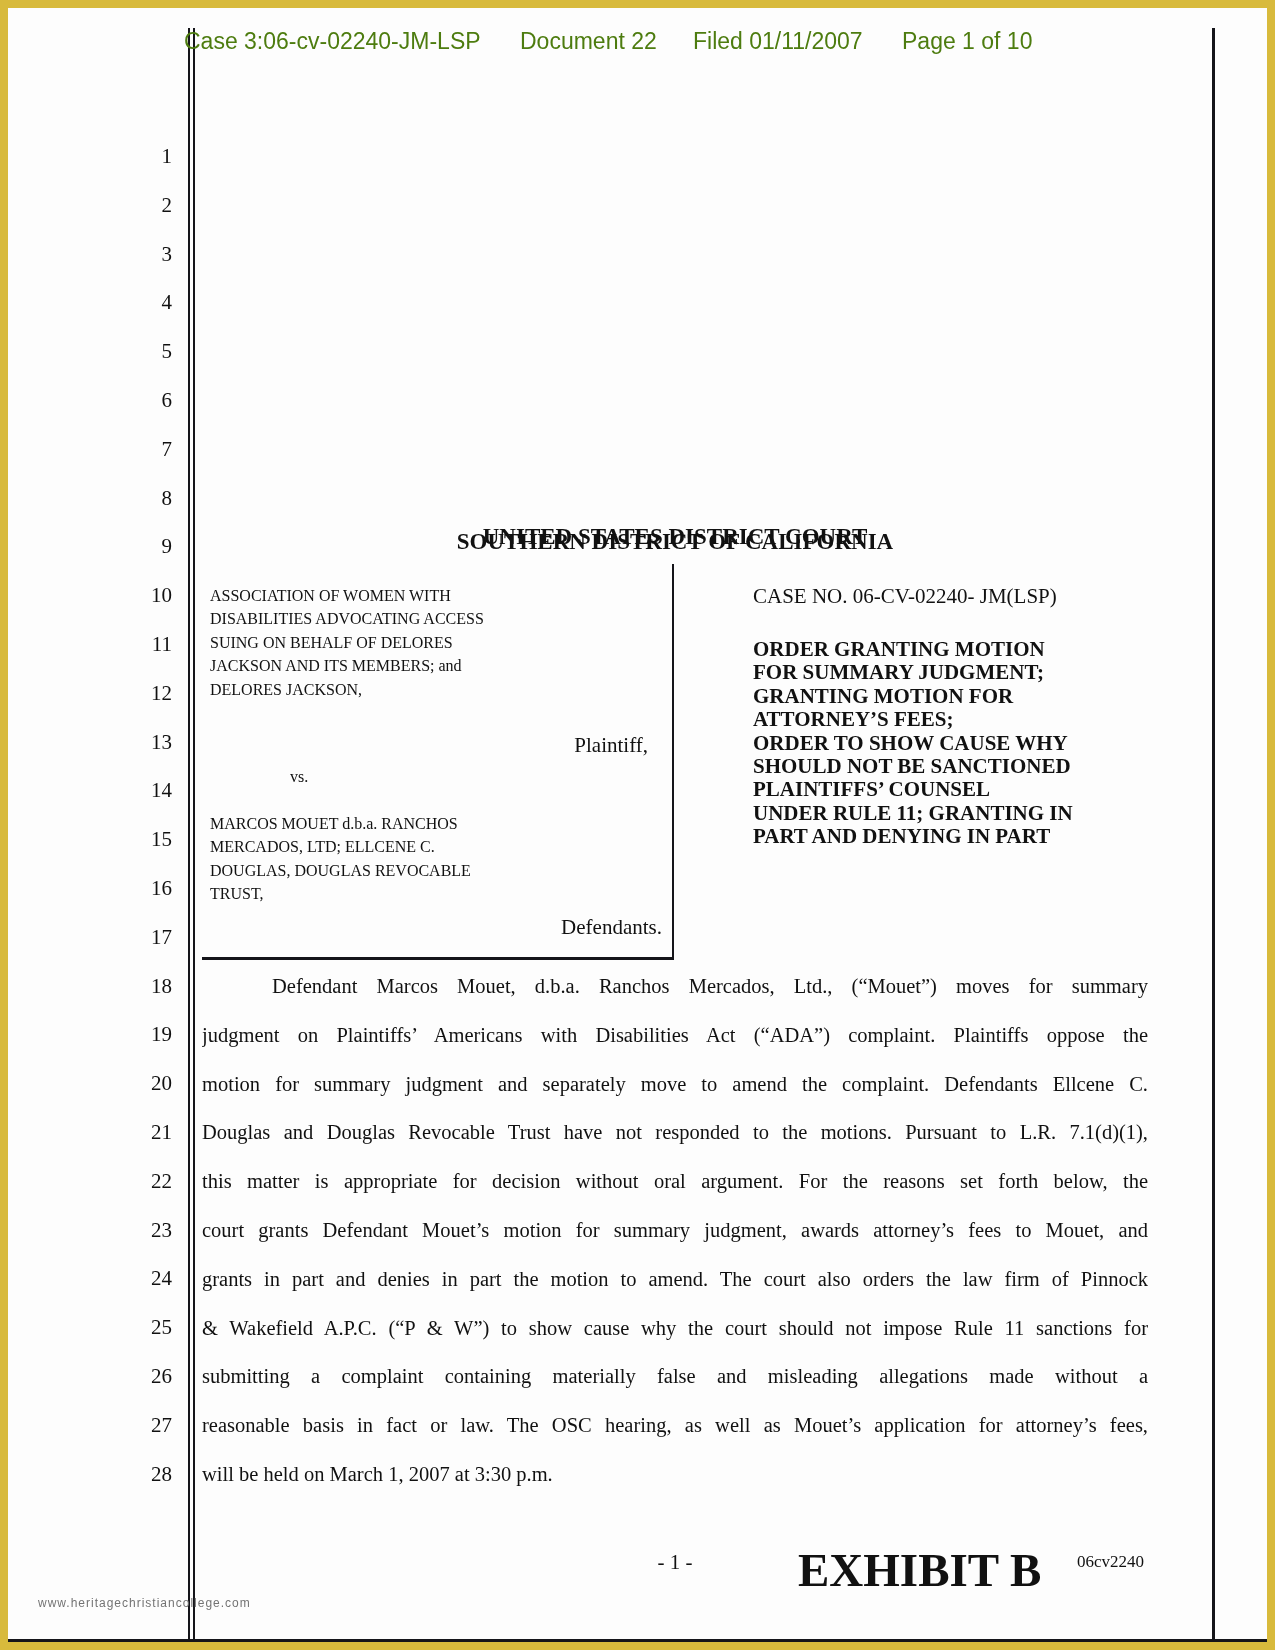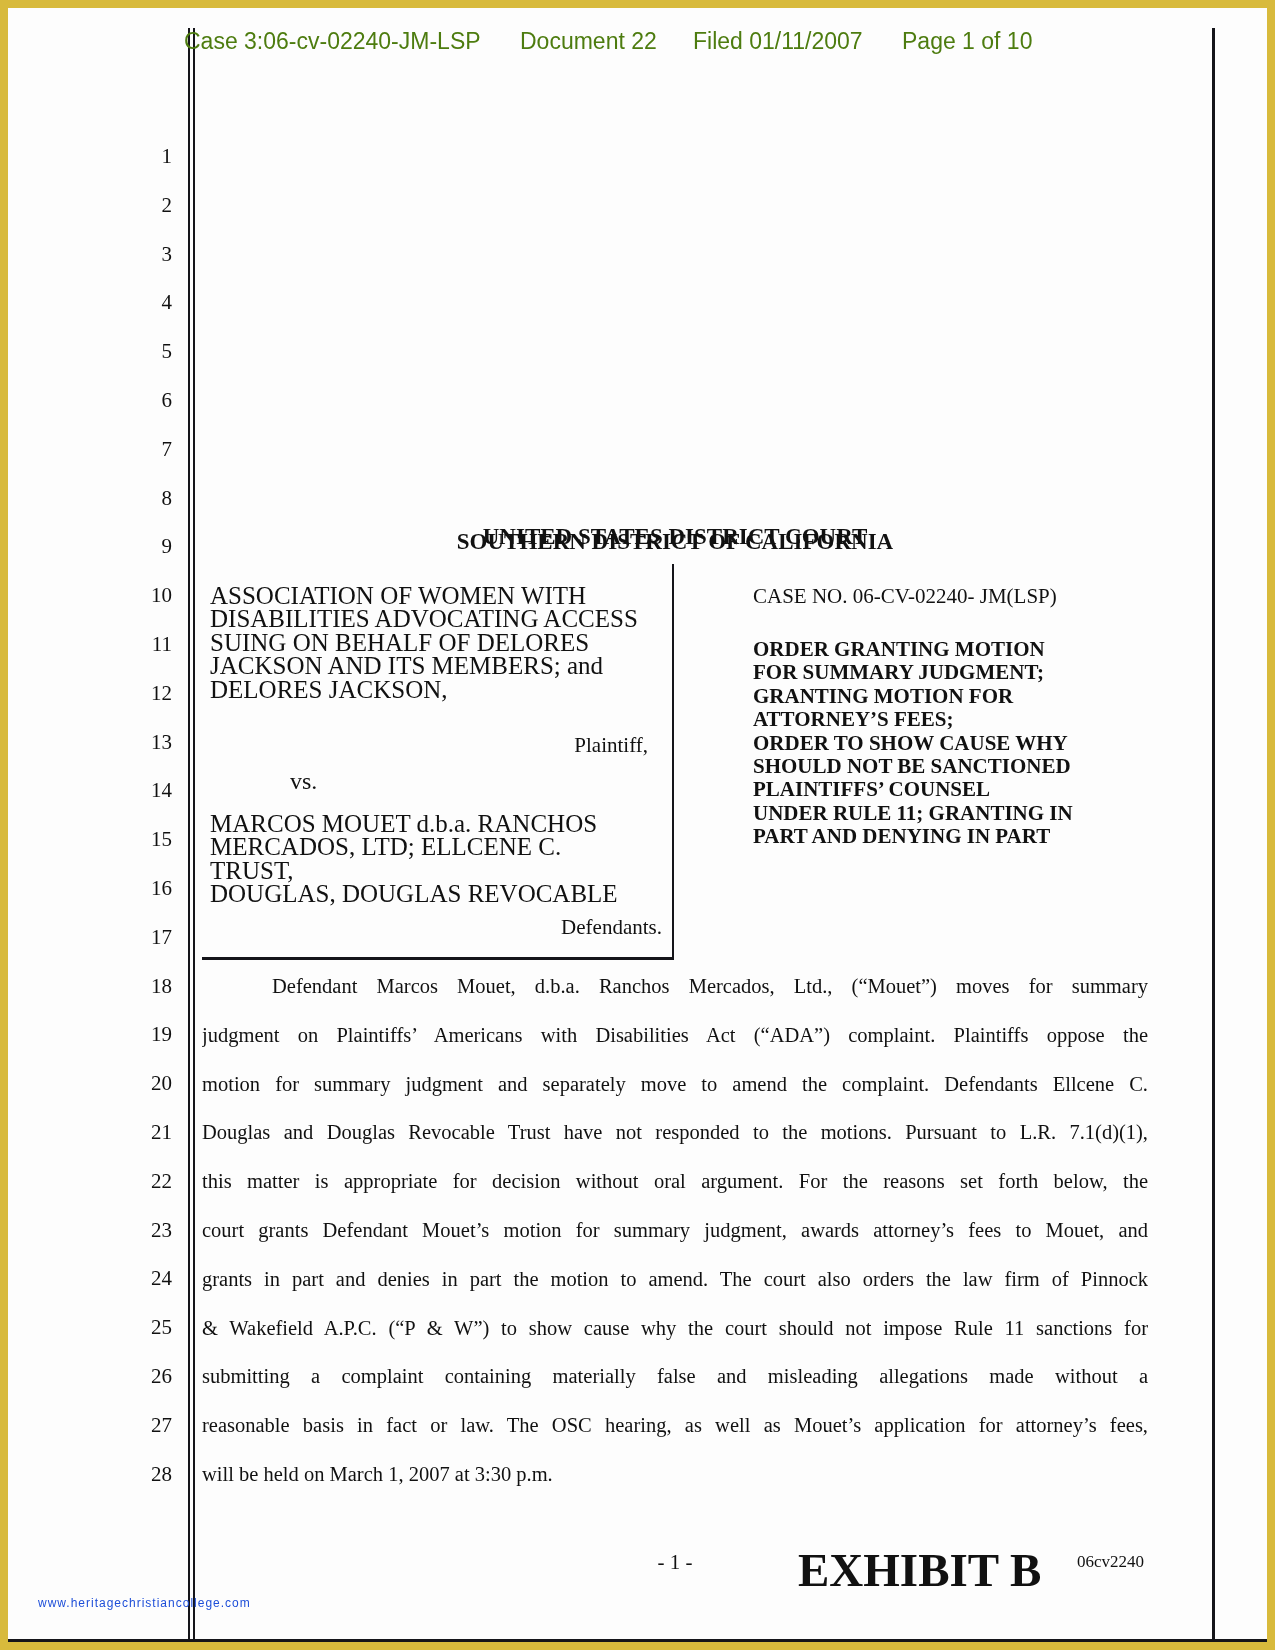--- a/index.html
+++ b/index.html
@@ -29,42 +29,42 @@
 
   
   .hdr { font-family:"Liberation Sans","DejaVu Sans",sans-serif; font-size:23px; color:#4d7c0f; top:28px; white-space:nowrap; }
 
   
   .linenos { left:118px; top:132px; width:54px; text-align:right; font-size:21px; }
   .linenos .rline { height:48.8px; line-height:48.8px; }
 
   .court { left:202px; width:946px; text-align:center; font-weight:bold; font-size:23px; white-space:nowrap; }
 
-  .capblock { font-size:25px; line-height:23.4px; }
+  .capblock { font-size:16px; line-height:23.4px; }
   .cap-plaintiff  { left:210px; top:584px; width:455px; }
   .plaintiff-lbl  { left:210px; top:733px; width:438px; text-align:right; font-size:21px; }
-  .vs-lbl         { left:290px; top:768px; font-size:24px; }
+  .vs-lbl         { left:290px; top:768px; font-size:16px; }
   .cap-defendant  { left:210px; top:812px; width:455px; }
   .defendants-lbl { left:224px; top:915px; width:438px; text-align:right; font-size:21px; }
 
   .case-no { left:753px; top:584px; font-size:21px; white-space:nowrap; }
   .order   { left:753px; top:638px; width:410px; font-weight:bold; font-size:21px; line-height:23.4px; }
 
   
   .bodytext { left:202px; top:962px; width:946px; font-size:20.5px; }
   .bodytext .rline { height:48.8px; line-height:48.8px; overflow:hidden; text-align:justify; }
   .bodytext .rline::after { content:""; display:inline-block; width:100%; height:0; }
   .bodytext .rline:first-child { text-indent:70px; }
   .bodytext .rline:last-child { text-align:left; }
   .bodytext .rline:last-child::after { width:0; }
 
   .page-num  { left:202px; top:1550px; width:946px; text-align:center; font-size:21px; }
   .exhibit   { left:798px; top:1543px; font-size:47px; font-weight:bold; white-space:nowrap; }
   .case-code { left:1077px; top:1552px; font-size:17px; }
-  .watermark { left:38px; top:1596px; font-size:12px; color:#1d4ed8;
+  .watermark { left:38px; top:1596px; font-size:12px; color:#737373;
                font-family:"Liberation Sans","DejaVu Sans",sans-serif; letter-spacing:1px; }
 </style>
 </head>
 <body>
 
 <div class="page">
 
   <div class="rule rule-left-a"></div>
   <div class="rule rule-left-b"></div>
   <div class="rule rule-right"></div>
@@ -116,22 +116,22 @@
       <div class="rline">DISABILITIES ADVOCATING ACCESS</div>
       <div class="rline">SUING ON BEHALF OF DELORES</div>
       <div class="rline">JACKSON AND ITS MEMBERS; and</div>
       <div class="rline">DELORES JACKSON,</div>
     </div>
   <div class="abs plaintiff-lbl">Plaintiff,</div>
   <div class="abs vs-lbl">vs.</div>
   <div class="abs capblock cap-defendant">
       <div class="rline">MARCOS MOUET d.b.a. RANCHOS</div>
       <div class="rline">MERCADOS, LTD; ELLCENE C.</div>
+      <div class="rline">DOUGLAS,  DOUGLAS REVOCABLE</div>
       <div class="rline">TRUST,</div>
-      <div class="rline">DOUGLAS,  DOUGLAS REVOCABLE</div>
     </div>
   <div class="abs defendants-lbl">Defendants.</div>
 
   <div class="abs case-no">CASE NO. 06-CV-02240- JM(LSP)</div>
   <div class="abs order">
       <div class="rline">ORDER GRANTING MOTION</div>
       <div class="rline">FOR SUMMARY JUDGMENT;</div>
       <div class="rline">GRANTING MOTION FOR</div>
       <div class="rline">ATTORNEY’S FEES;</div>
       <div class="rline">ORDER TO SHOW CAUSE WHY</div>

